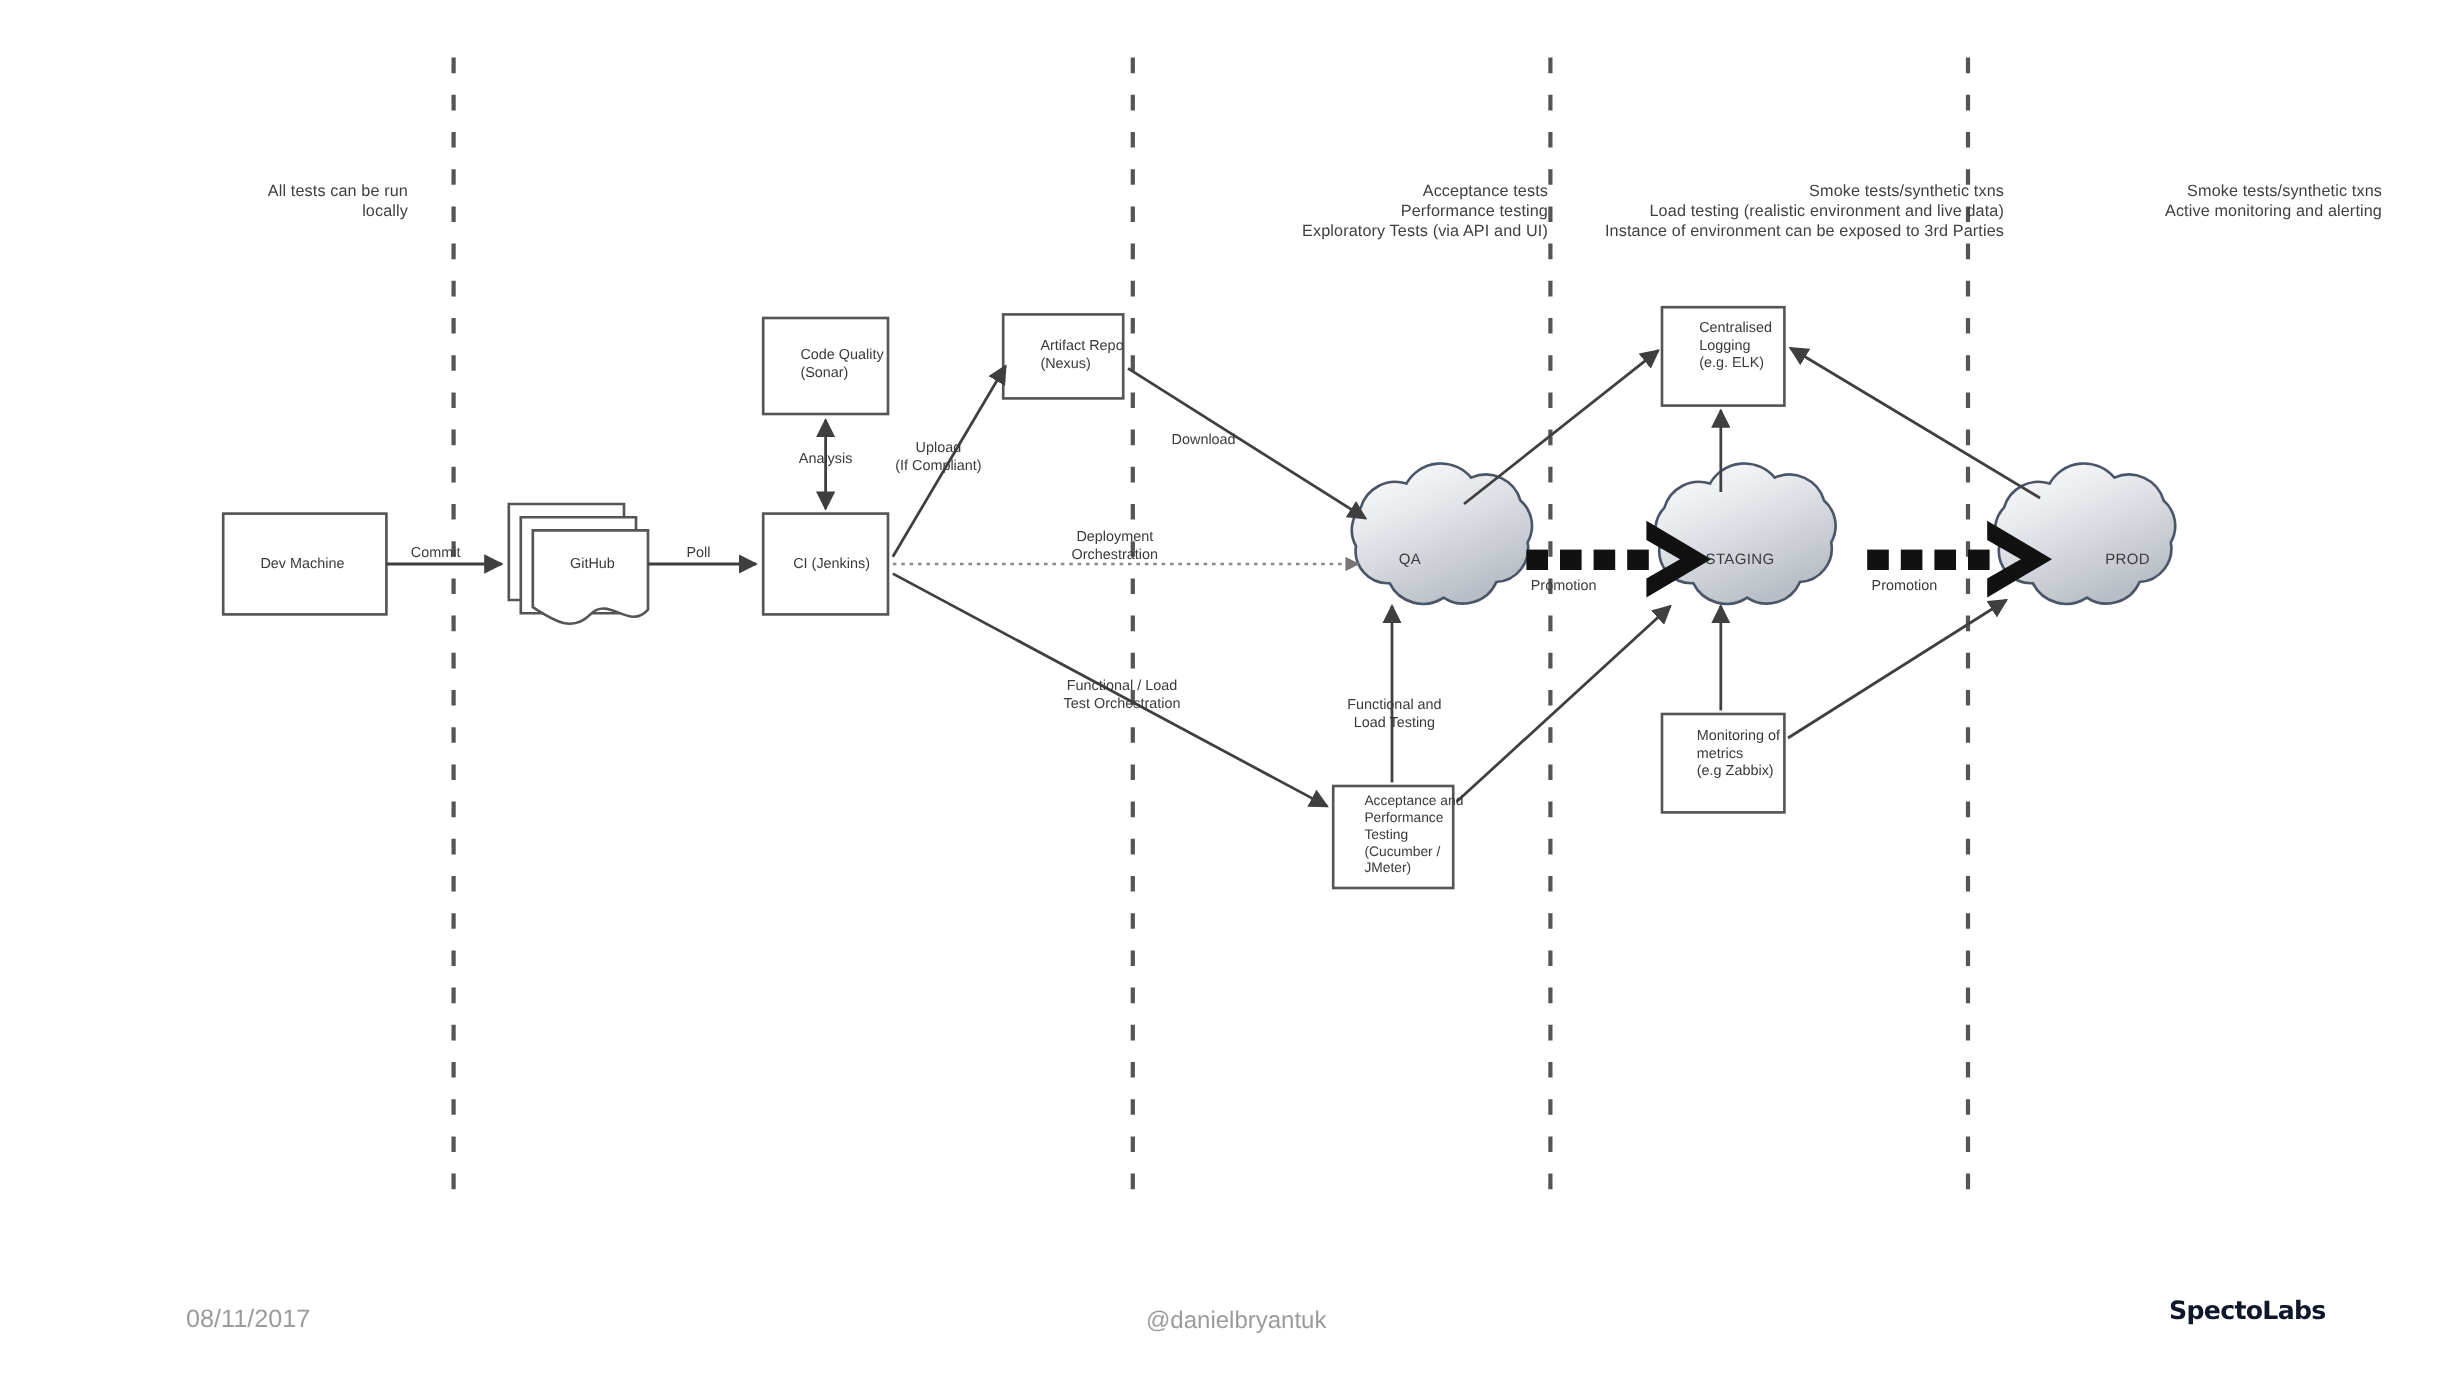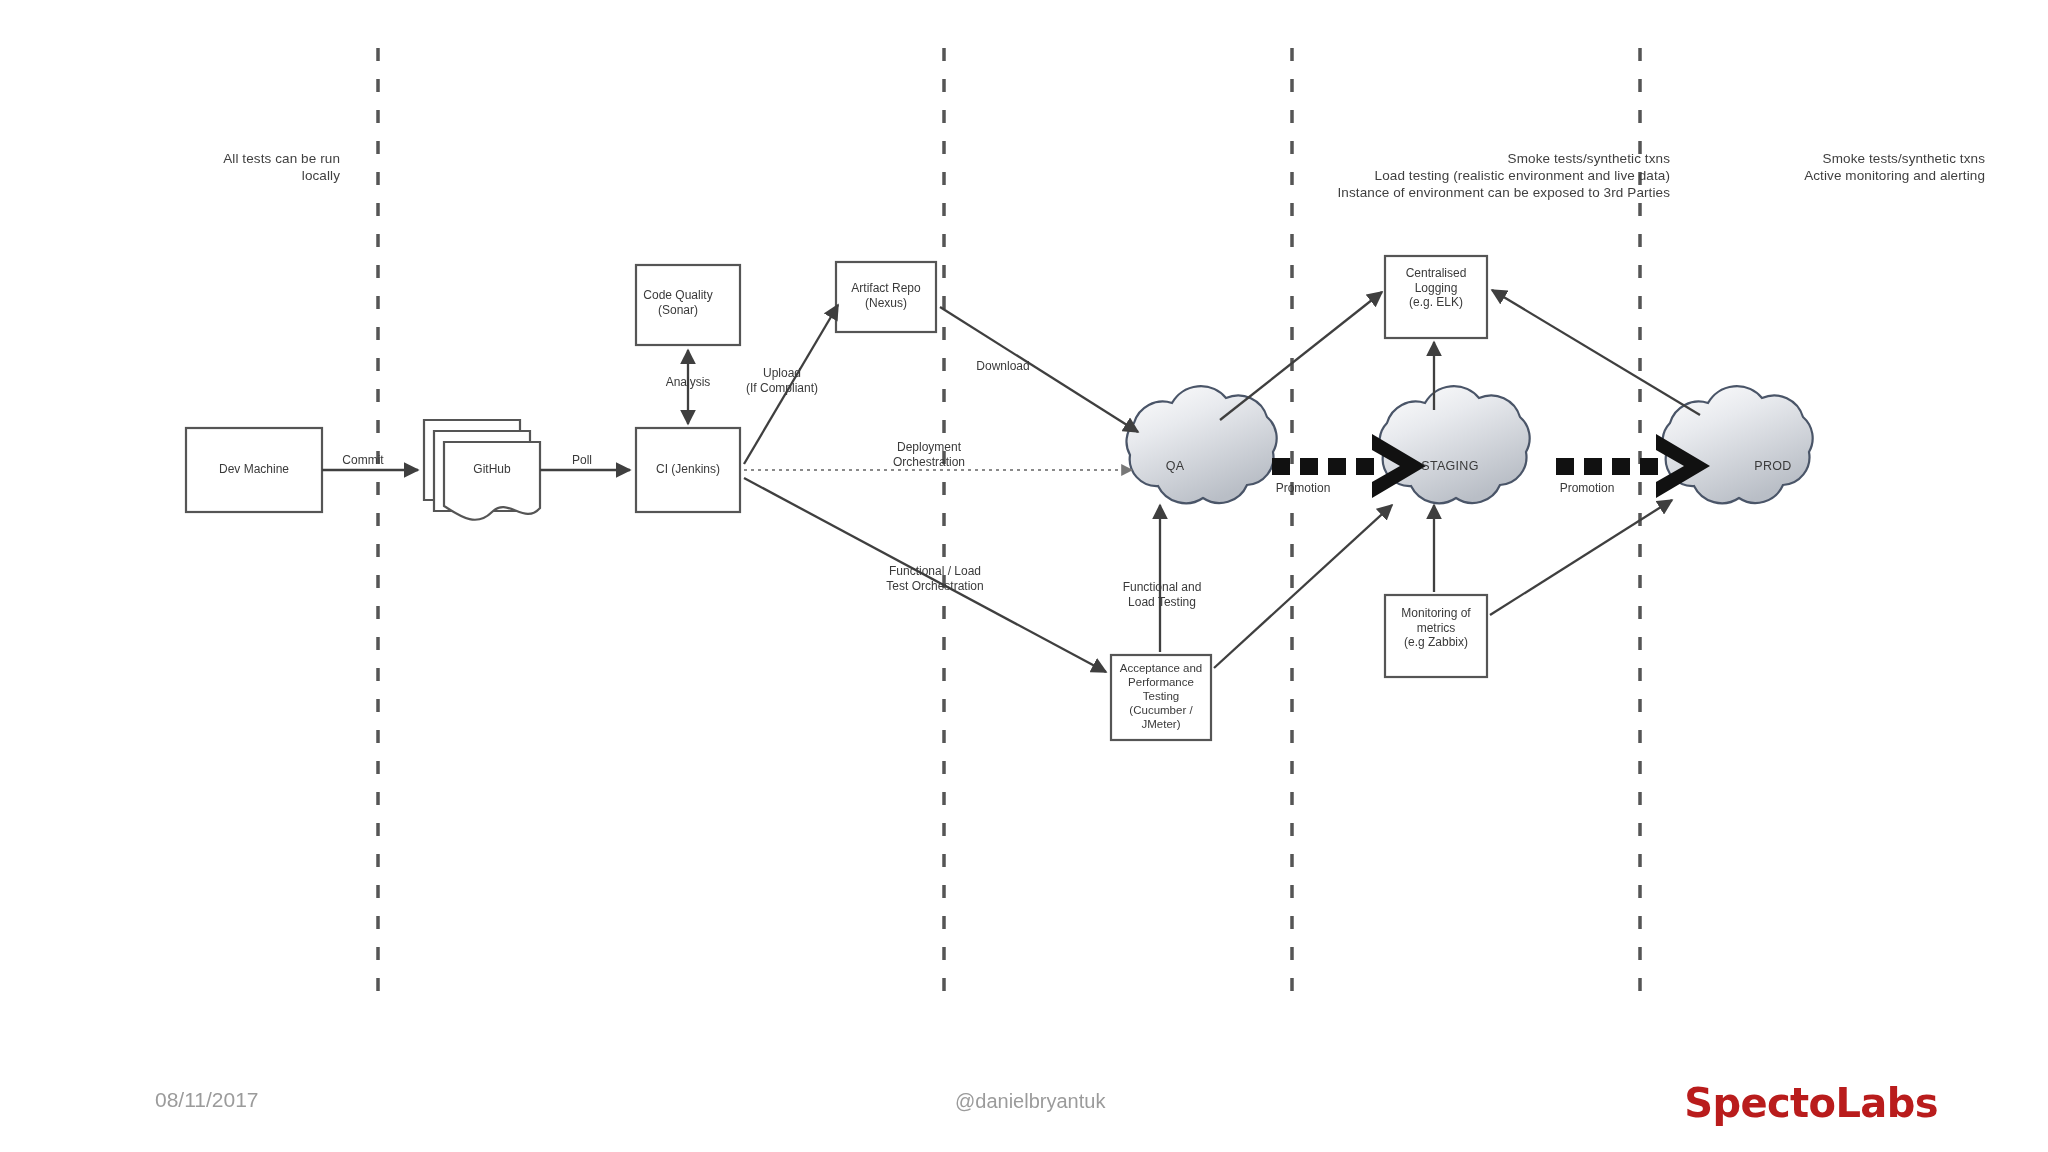--- a/index.html
+++ b/index.html
@@ -32,34 +32,35 @@
     position: absolute;
     text-align: right;
     font-size: 13.5px;
     line-height: 17px;
     color: #3f3f3f;
     white-space: pre;
     letter-spacing: 0.1px;
   }
   .boxlabel {
     position: absolute;
+    text-align: left;
+    font-size: 12px;
+    line-height: 14.5px;
+    color: #3a3a3a;
+    white-space: pre;
+    pointer-events: none;
+    margin-left: 31px;
+  }
+  .edgelabel {
+    position: absolute;
     text-align: center;
     font-size: 12px;
     line-height: 14.5px;
     color: #3a3a3a;
     white-space: pre;
-    pointer-events: none;
-  }
-  .edgelabel {
-    position: absolute;
-    text-align: center;
-    font-size: 12px;
-    line-height: 14.5px;
-    color: #3a3a3a;
-    white-space: pre;
   }
   .cloudlabel {
     position: absolute;
     text-align: center;
     font-size: 12.5px;
     color: #3a3a3a;
     white-space: pre;
     letter-spacing: 0.3px;
   }
   .footer-text {
@@ -68,23 +69,23 @@
     color: #9b9b9b;
     font-family: "Liberation Sans", sans-serif;
     white-space: pre;
   }
   #footer-date { left: 155px; top: 1088px; }
   #footer-handle { left: 955px; top: 1090px; font-size: 20px; }
   #footer-logo {
     position: absolute;
     right: 110px;
     top: 1080px;
-    font-size: 40px;
+    font-size: 21px;
     font-weight: bold;
-    color: #b91c1c;
+    color: #0f172a;
     letter-spacing: -0.6px;
     font-family: "DejaVu Sans", sans-serif;
     white-space: pre;
   }
 </style>
 </head>
 <body>
 
 <div id="stage">
 
@@ -207,20 +208,23 @@
       <rect x="1556" y="458" width="18" height="17"></rect>
       <rect x="1584" y="458" width="18" height="17"></rect>
       <rect x="1612" y="458" width="18" height="17"></rect>
       <rect x="1640" y="458" width="18" height="17"></rect>
     </g>
     <path d="M 1290 434 L 1344 466 L 1290 498 L 1290 482 L 1318 466 L 1290 450 z" fill="#111" transform="translate(366,0)"></path>
   </svg>
 
   <div class="hdr" style="left:120px; top:150px; width:220px;">All tests can be run
 locally</div>
+  <div class="hdr" style="left:950px; top:150px; width:340px;">Acceptance tests
+Performance testing
+Exploratory Tests (via API and UI)</div>
   <div class="hdr" style="left:1290px; top:150px; width:380px;">Smoke tests/synthetic txns
 Load testing (realistic environment and live data)
 Instance of environment can be exposed to 3rd Parties</div>
   <div class="hdr" style="left:1655px; top:150px; width:330px;">Smoke tests/synthetic txns
 Active monitoring and alerting</div>
 
   <div class="boxlabel" style="left:186px; top:462px; width:136px;">Dev Machine</div>
   <div class="boxlabel" style="left:444px; top:462px; width:96px;">GitHub</div>
   <div class="boxlabel" style="left:636px; top:288px; width:84px;">Code Quality
 (Sonar)</div>

